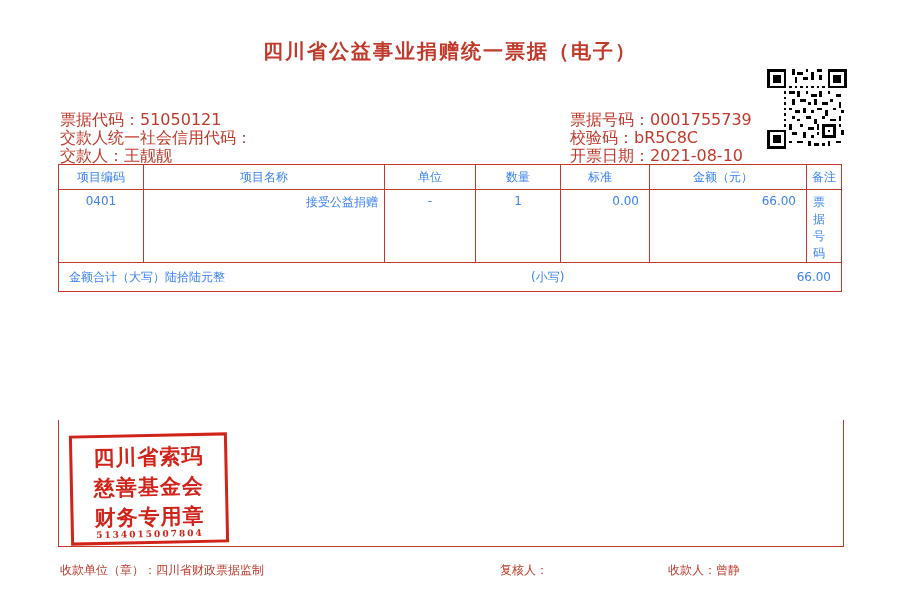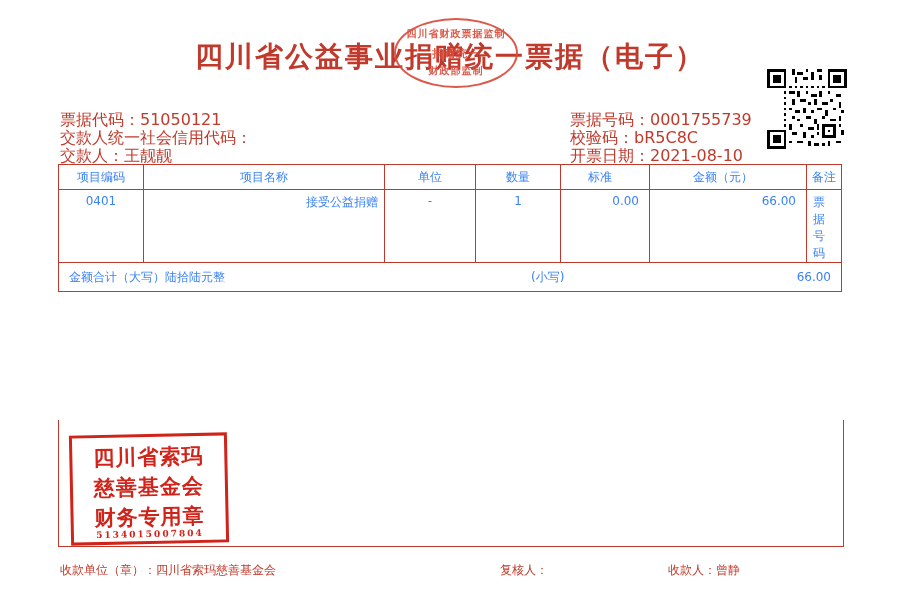--- a/index.html
+++ b/index.html
@@ -25,21 +25,21 @@
   }
 
   
   .title {
     position: absolute;
     left: 0;
     top: 38px;
     width: 900px;
     text-align: center;
     font-family: "DejaVu Serif", serif;
-    font-size: 28px;
+    font-size: 20px;
     font-weight: bold;
     letter-spacing: 2px;
     color: #c0392b;
     white-space: nowrap;
   }
 
   
   .seal-oval {
     position: absolute;
     left: 394px;
@@ -207,25 +207,20 @@
   .b-mid   { left: 500px; }
   .b-right { left: 668px; }
 </style>
 </head>
 <body>
 
 <div class="receipt">
 
   <div class="title">四川省公益事业捐赠统一票据（电子）</div>
 
-  <div class="seal-oval">
-    <div class="so-line so-top">四川省财政票据监制</div>
-    <div class="so-line so-mid">捐赠统一</div>
-    <div class="so-line so-bot">财政部监制</div>
-  </div>
 
   <div class="qr">
     <svg width="80" height="80" viewBox="0 0 29 29" shape-rendering="crispEdges">
       <rect width="29" height="29" fill="#ffffff"></rect>
       <g fill="#000000">
 
         <rect x="0" y="0" width="7" height="1"></rect>
           <rect x="0" y="6" width="7" height="1"></rect>
         <rect x="0" y="0" width="1" height="7"></rect>
           <rect x="6" y="0" width="1" height="7"></rect>
@@ -377,21 +372,21 @@
   <div class="footer-box"></div>
 
   <div class="stamp">
     <div class="s-line s1">四川省索玛</div>
     <div class="s-line s2">慈善基金会</div>
     <div class="s-line s3">财务专用章</div>
     <div class="s-line s4">5134015007804</div>
   </div>
 
   <div class="bottom b-left">
-    <span>收款单位（章）：</span><span>四川省索玛慈善基金会</span>
+    <span>收款单位（章）：</span><span>四川省财政票据监制</span>
   </div>
   <div class="bottom b-mid">
     <span>复核人：</span><span></span>
   </div>
   <div class="bottom b-right">
     <span>收款人：</span><span>曾静</span>
   </div>
 
 </div>
 

